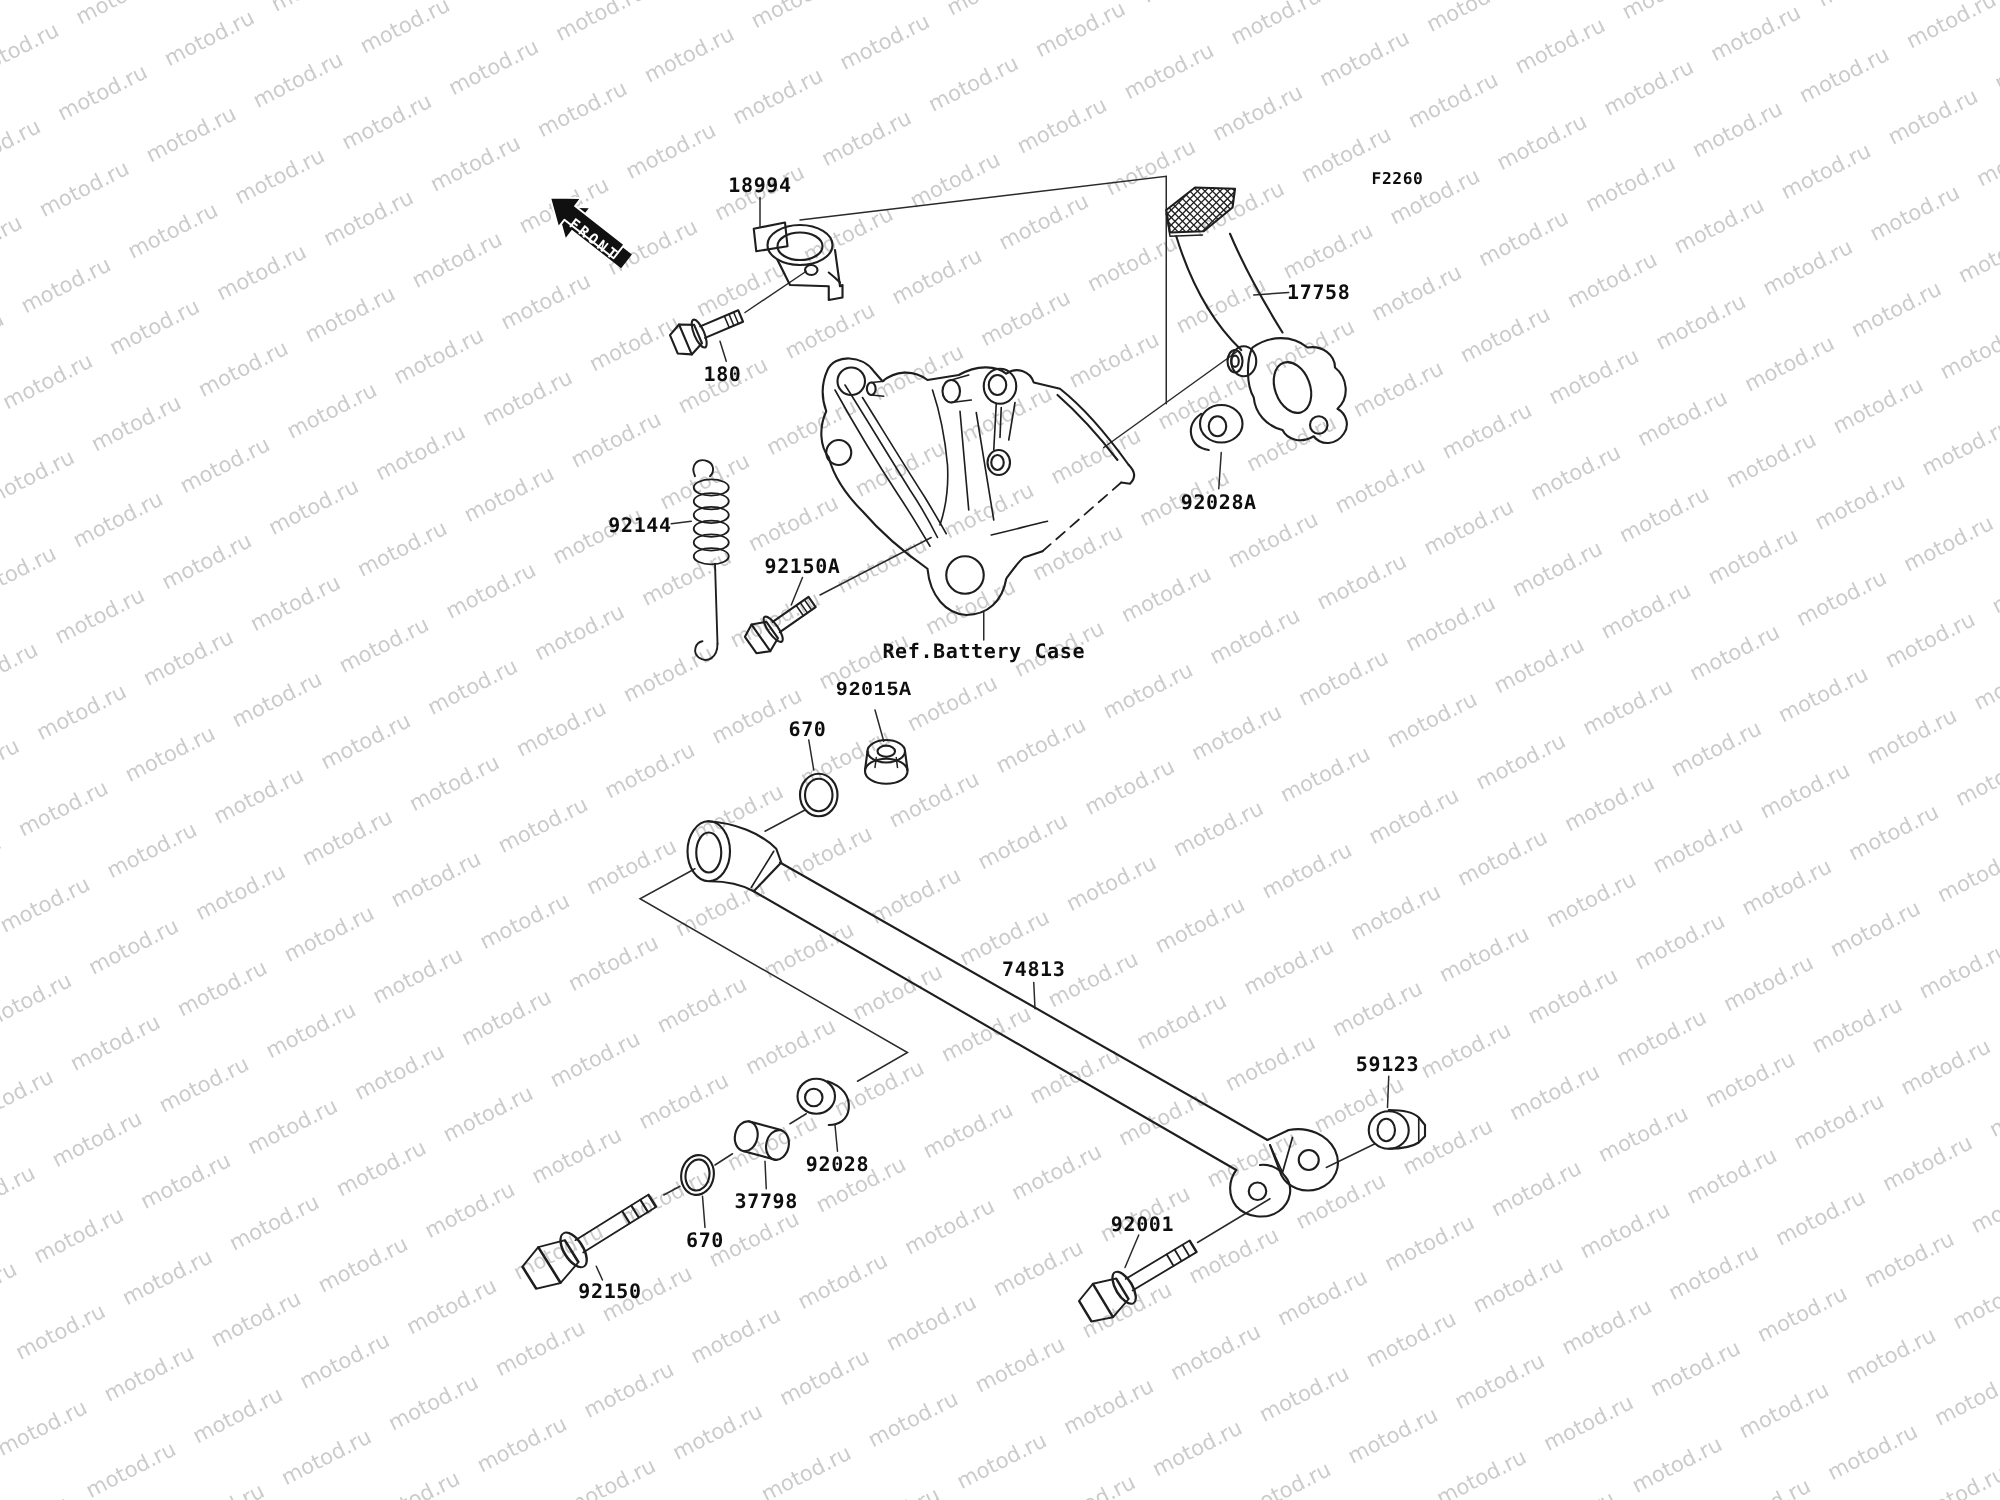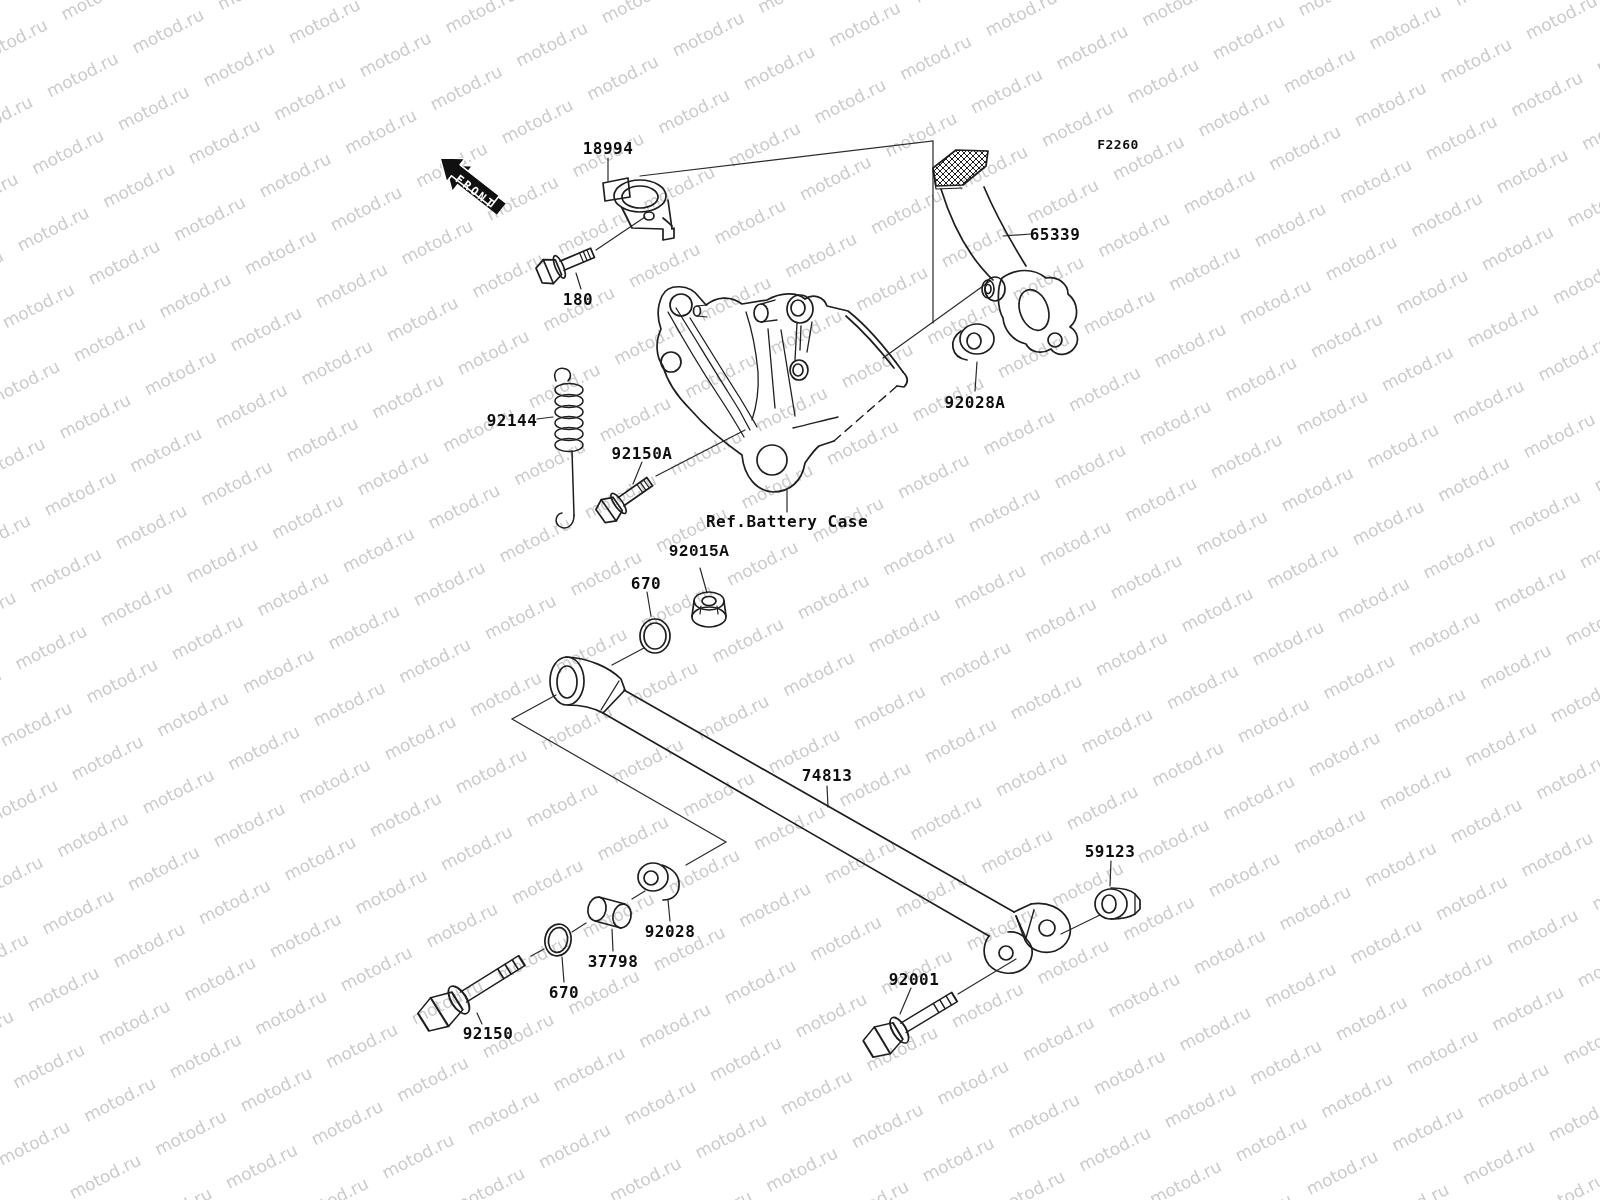--- a/index.html
+++ b/index.html
@@ -628,21 +628,21 @@
                  C 1129,918 1119,919 1111,919"></path>
         <path d="M 1135,894 L 1135,914" stroke-width="1.3"></path>
         <ellipse cx="1109" cy="904" rx="7" ry="9"></ellipse>
       </g>
     </g>
   </svg>
 
   <div class="labels-layer" id="labels-layer">
       <div class="part-label" style="left: 608px; top: 148px;">18994</div>
       <div class="part-label" style="left: 578px; top: 299px;">180</div>
-      <div class="part-label" style="left: 1055px; top: 234px;">65339</div>
+      <div class="part-label" style="left: 1055px; top: 234px;">17758</div>
       <div class="part-label small" style="left: 1118px; top: 144px;">F2260</div>
       <div class="part-label" style="left: 975px; top: 402px;">92028A</div>
       <div class="part-label" style="left: 512px; top: 420px;">92144</div>
       <div class="part-label" style="left: 642px; top: 453px;">92150A</div>
       <div class="part-label" style="left: 787px; top: 521px;">Ref.Battery Case</div>
       <div class="part-label" style="left: 699px; top: 552px; font-family: Liberation Mono, monospace;">92015A</div>
       <div class="part-label" style="left: 646px; top: 583px;">670</div>
       <div class="part-label" style="left: 827px; top: 775px;">74813</div>
       <div class="part-label" style="left: 1110px; top: 851px;">59123</div>
       <div class="part-label" style="left: 670px; top: 931px;">92028</div>

